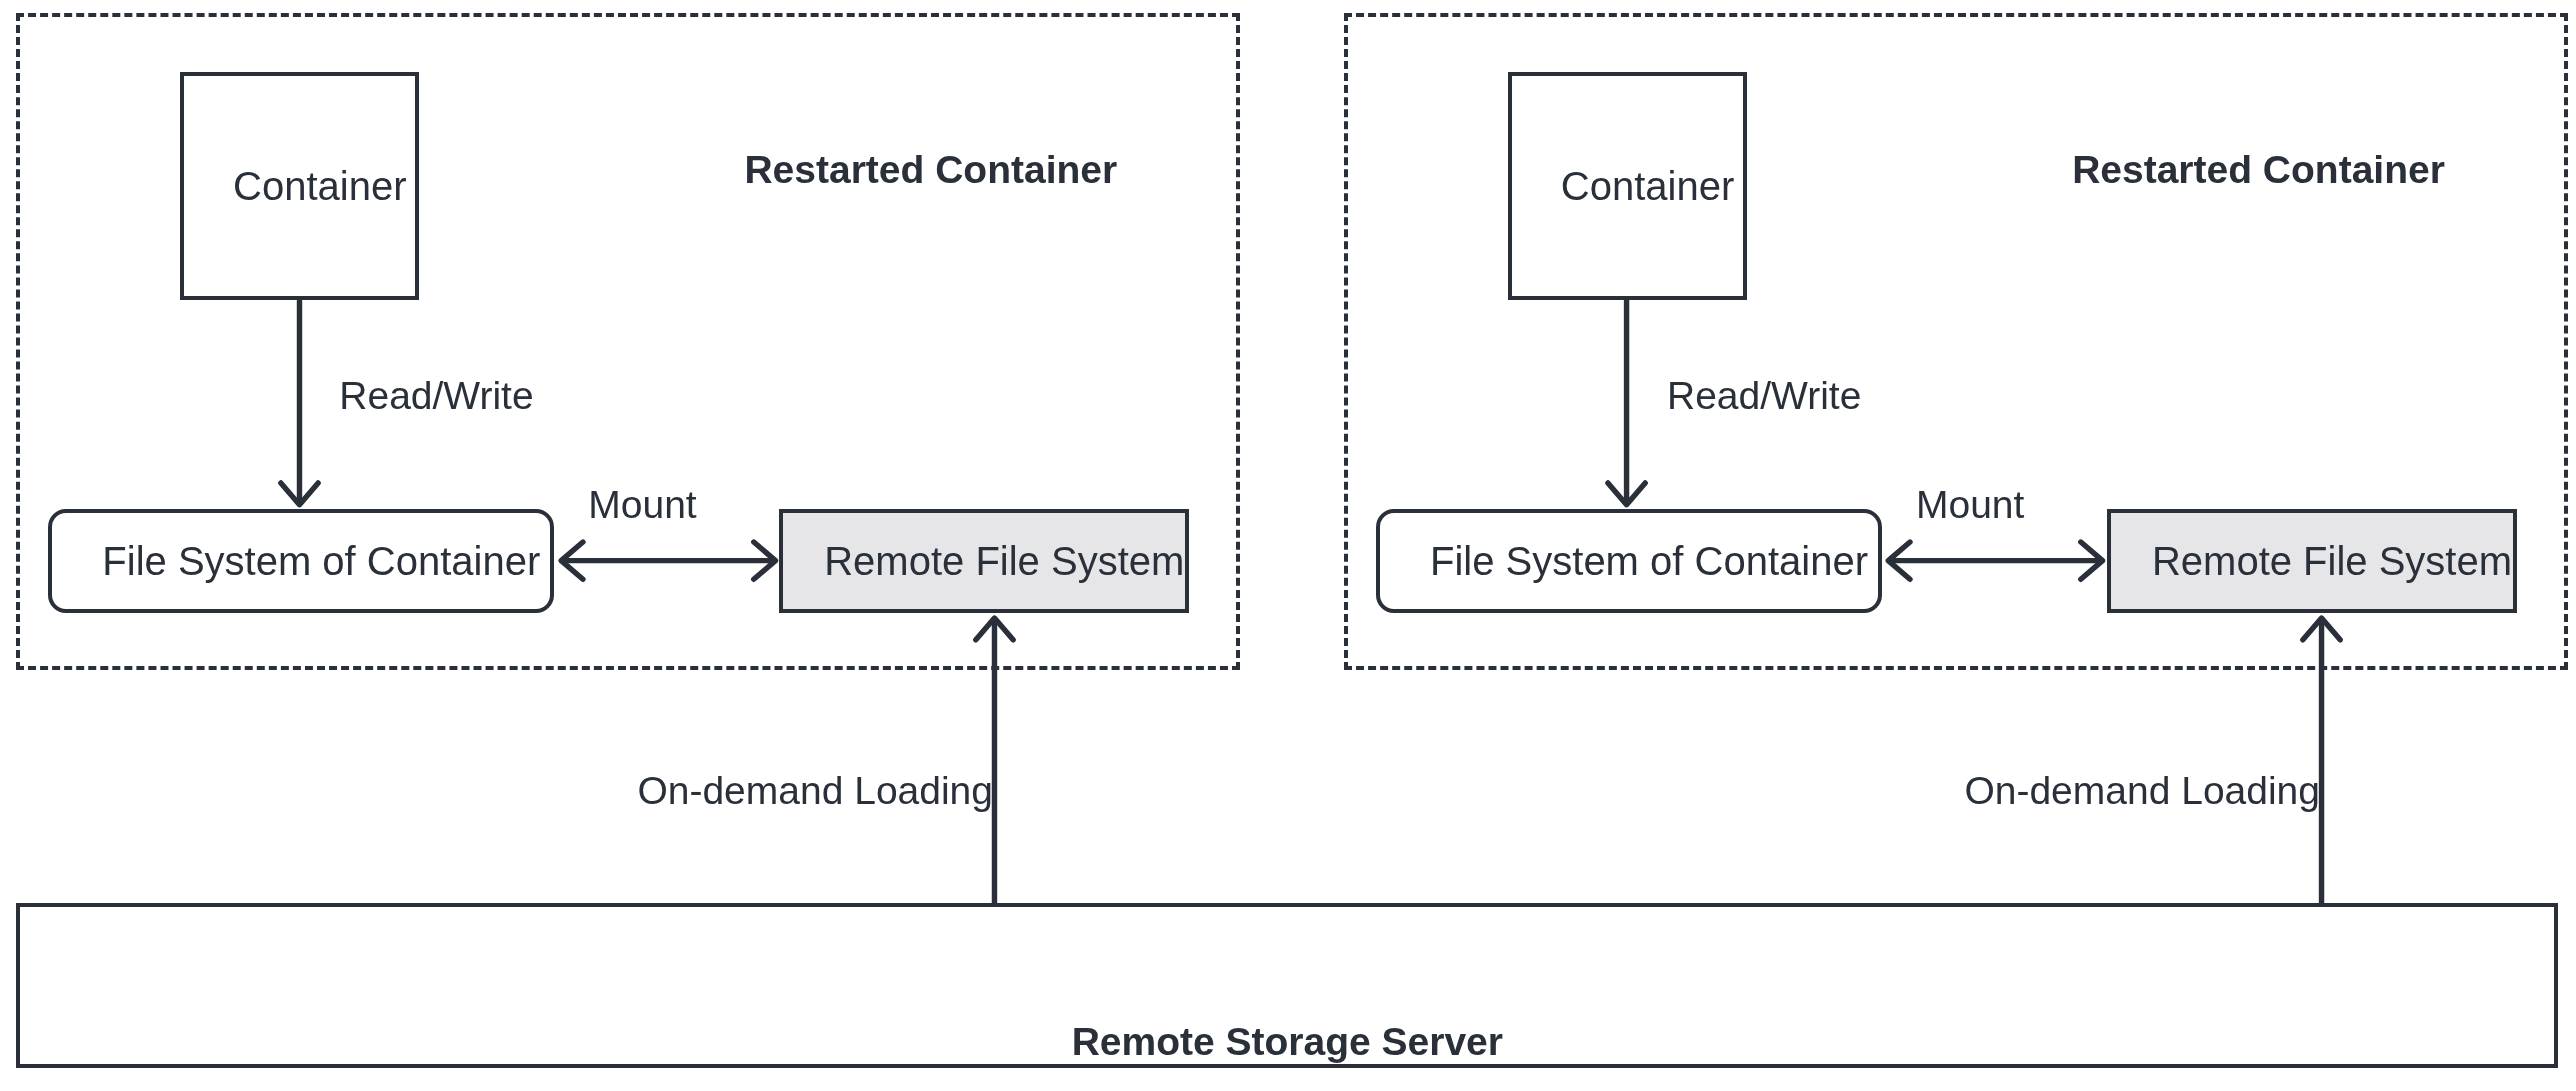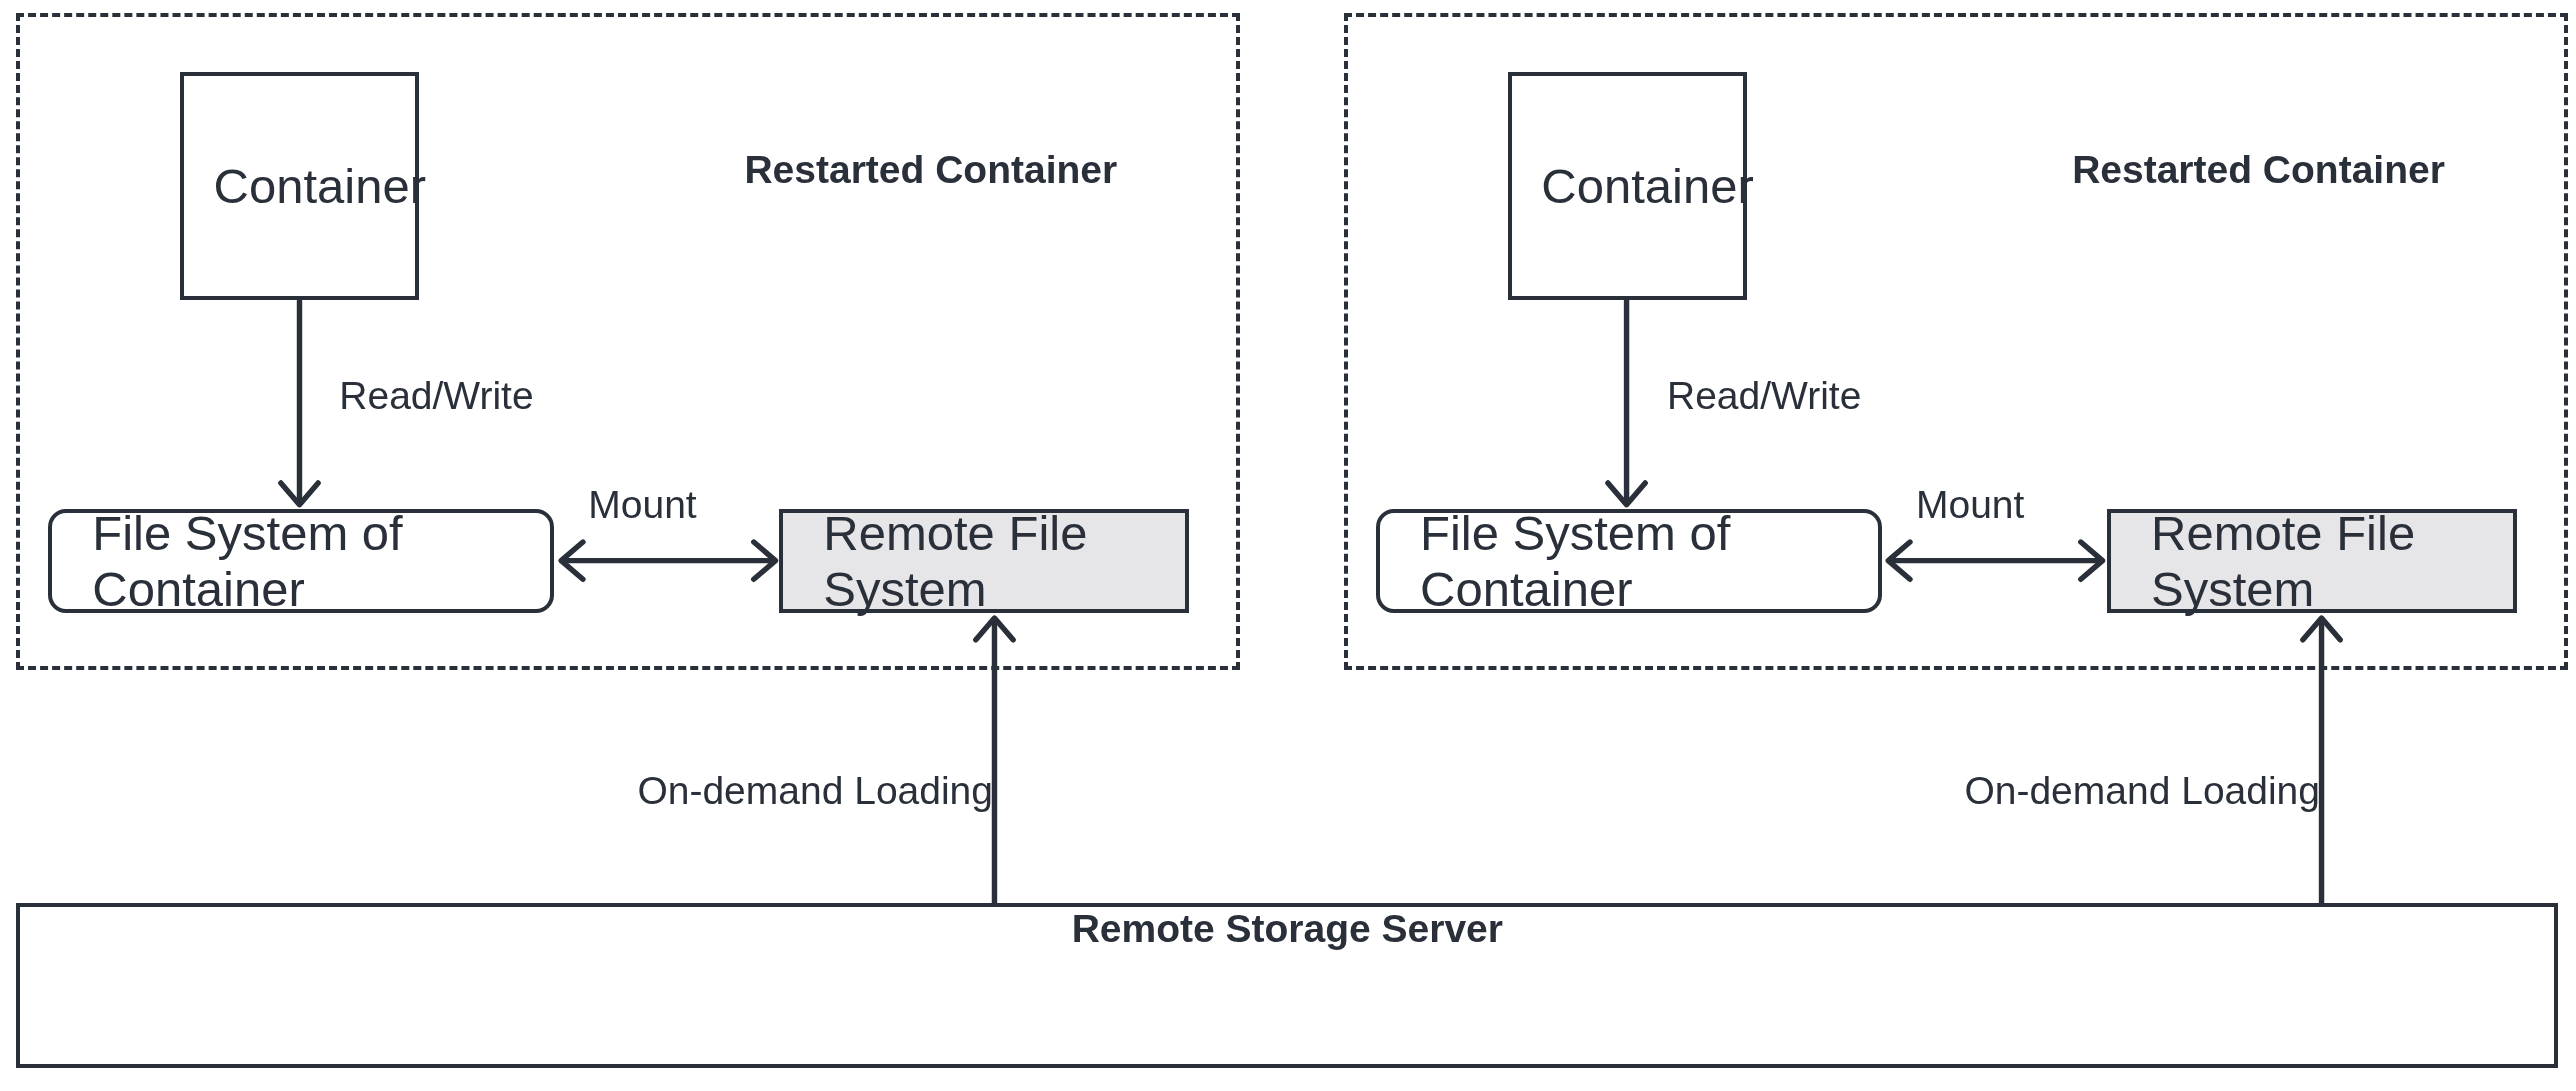--- a/index.html
+++ b/index.html
@@ -30,21 +30,21 @@
   .panel.left  { left: 16.3px; }
   .panel.right { left: 1344px; }
 
   .node {
     position: absolute;
     border: 4.7px solid var(--ink);
     background: var(--node-fill);
     display: flex;
     align-items: center;
     justify-content: center;
-    font-size: 49px;
+    font-size: 40px;
     line-height: 1.15;
     color: var(--ink);
     padding-left: 40px;
   }
   .container-box { left: 160px; top: 55px; width: 239px; height: 228px; }
   .fs-box        { left: 28px;  top: 492px; width: 506px; height: 104px; border-radius: 18px; }
   .remote-box    { left: 759px; top: 492px; width: 410px; height: 104px; background: var(--remote-fill); }
 
   .panel-title {
     position: absolute;
@@ -76,21 +76,21 @@
   .ondemand-label.left  { left: 527px; }
   .ondemand-label.right { left: 1854px; }
 
   .storage-box {
     position: absolute;
     left: 16.3px; top: 903px;
     width: 2542px; height: 165px;
     border: 4.7px solid var(--ink);
     background: var(--node-fill);
     display: flex;
-    align-items: flex-start;
+    align-items: flex-end;
     justify-content: center;
     font-size: 39px;
     font-weight: bold;
     color: var(--ink);
   }
 
   svg.arrows {
     position: absolute;
     left: 0; top: 0;
     width: 2576px; height: 1091px;

